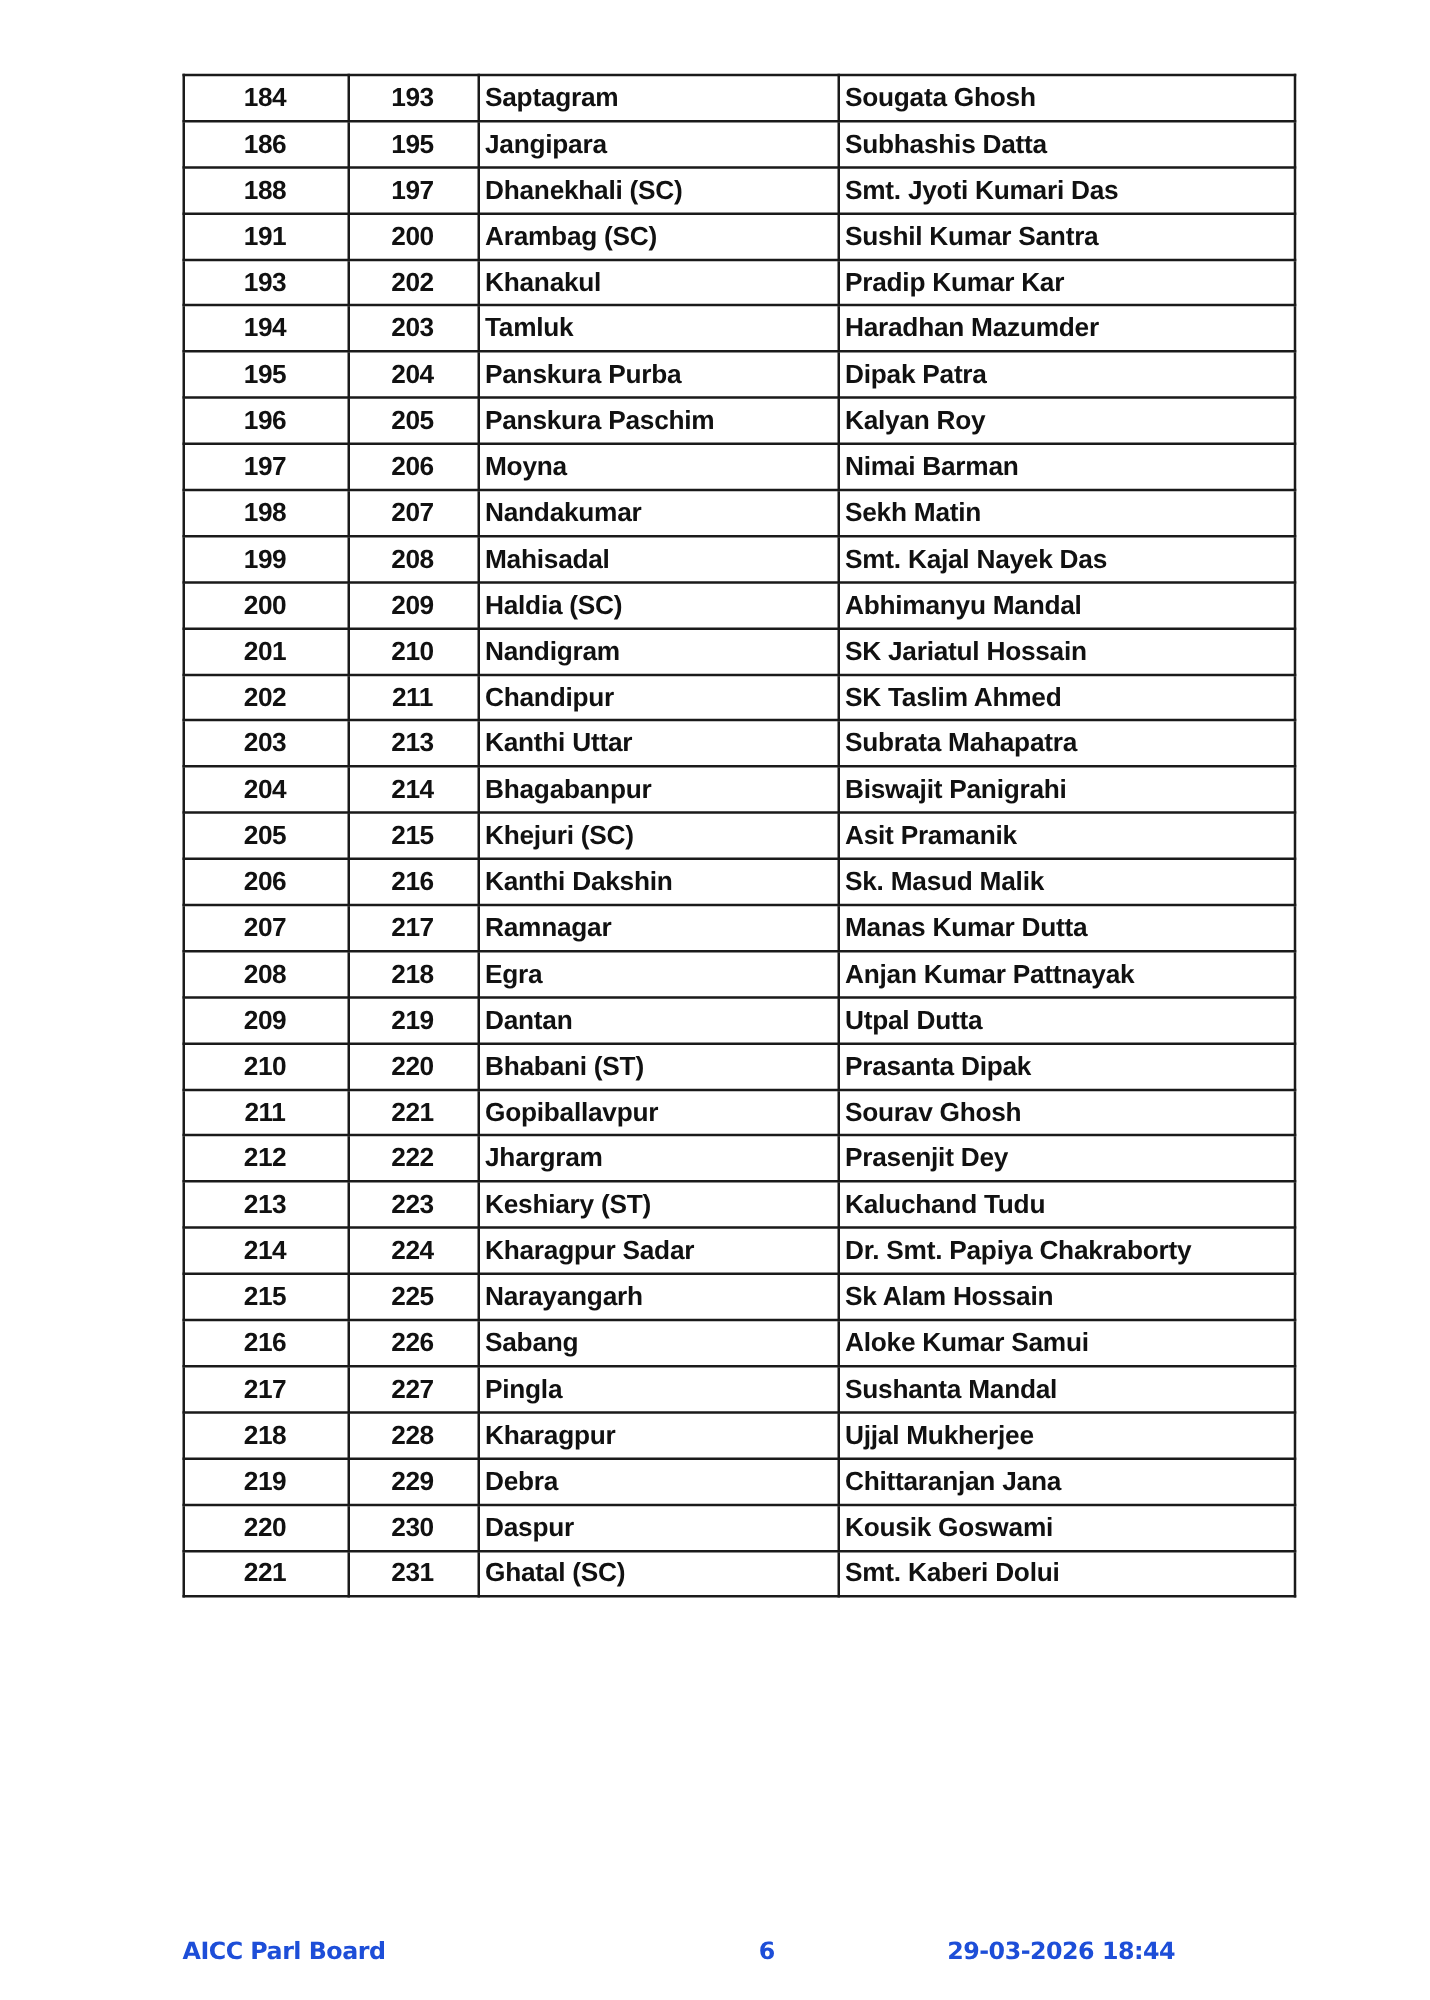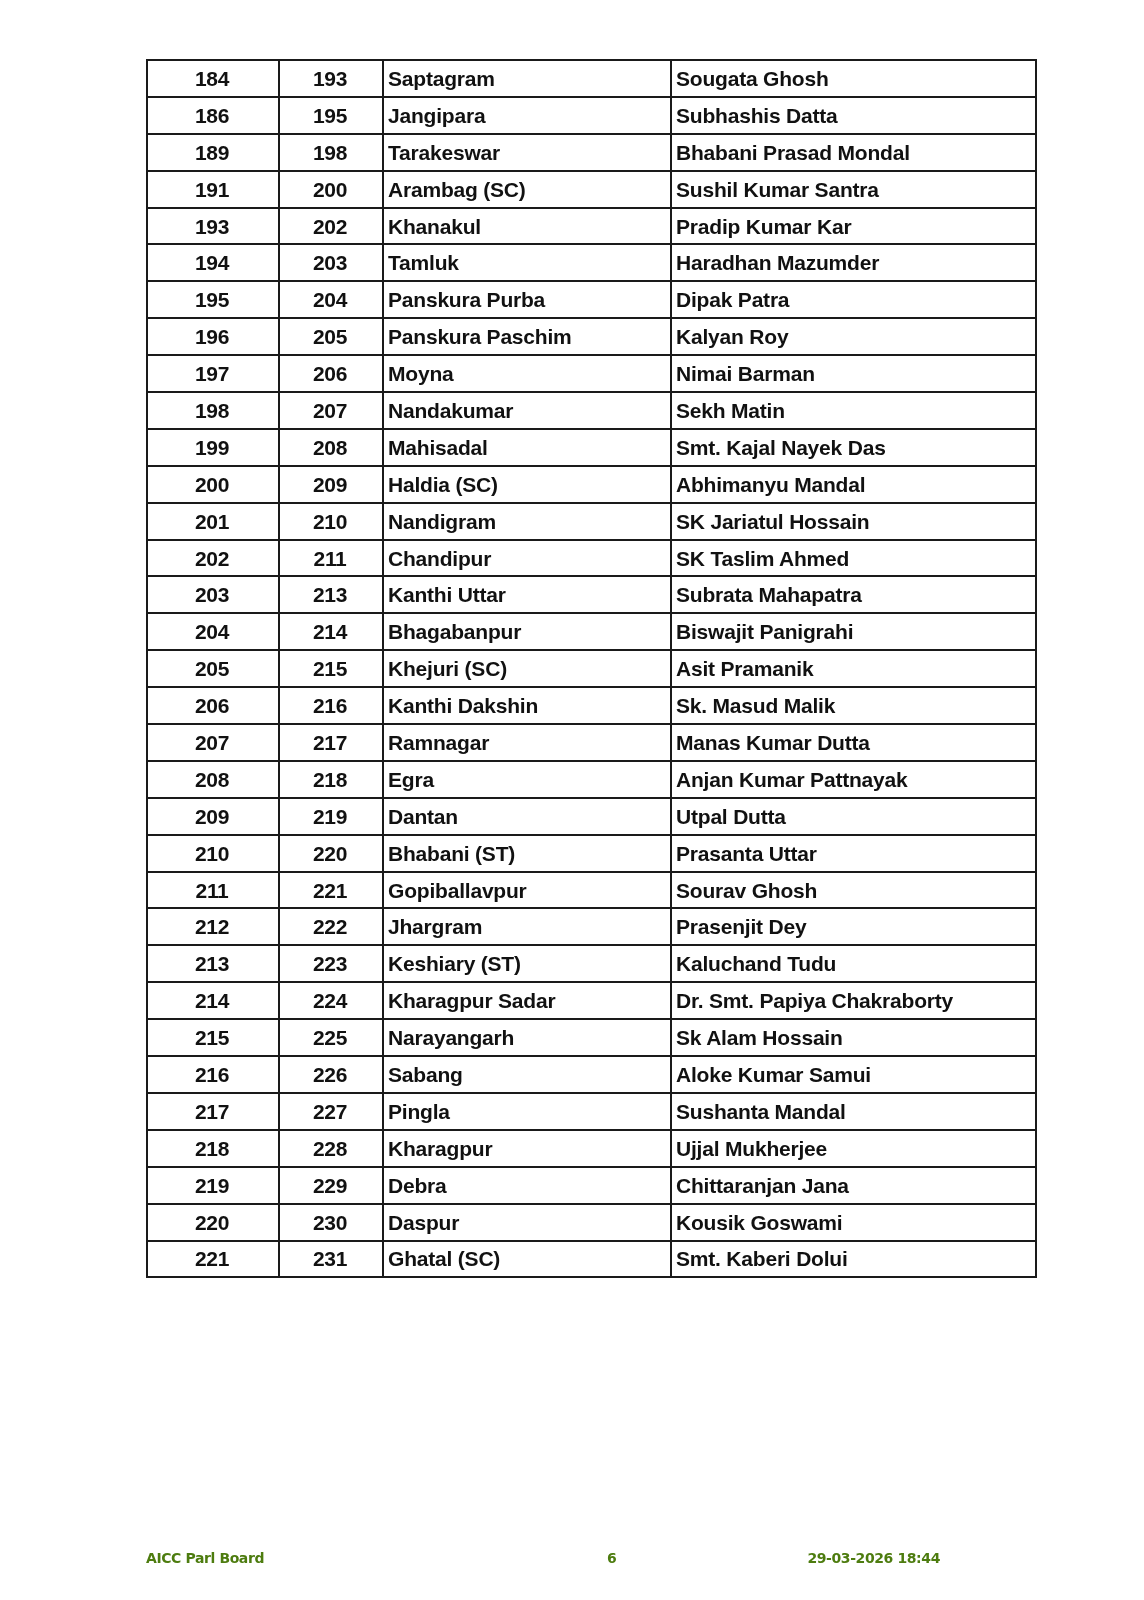--- a/index.html
+++ b/index.html
@@ -48,22 +48,22 @@
     td.num.sno { padding-right: 2px; }
     td.num.ac { padding-right: 2px; }
     td.txt {
       text-align: left;
       padding-left: 4px !important;
       letter-spacing: -0.2px;
     }
     .footer {
       position: absolute;
       top: 1534px;
-      font-size: 14px;
-      color: #4d7c0f;
+      font-size: 19px;
+      color: #1d4ed8;
       font-family: "DejaVu Sans", sans-serif;
       letter-spacing: -0.4px;
     }
     .footer.left { left: 146px; }
     .footer.center { left: 607px; }
     .footer.right { right: 56px; }
   </style>
 </head>
 <body>
 
@@ -82,24 +82,24 @@
           <td class="txt">Saptagram</td>
           <td class="txt">Sougata Ghosh</td>
         </tr>
         <tr>
           <td class="num sno">186</td>
           <td class="num ac">195</td>
           <td class="txt">Jangipara</td>
           <td class="txt">Subhashis Datta</td>
         </tr>
         <tr>
-          <td class="num sno">189</td>
-          <td class="num ac">198</td>
-          <td class="txt">Tarakeswar</td>
-          <td class="txt">Bhabani Prasad Mondal</td>
+          <td class="num sno">188</td>
+          <td class="num ac">197</td>
+          <td class="txt">Dhanekhali (SC)</td>
+          <td class="txt">Smt. Jyoti Kumari Das</td>
         </tr>
         <tr>
           <td class="num sno">191</td>
           <td class="num ac">200</td>
           <td class="txt">Arambag (SC)</td>
           <td class="txt">Sushil Kumar Santra</td>
         </tr>
         <tr>
           <td class="num sno">193</td>
           <td class="num ac">202</td>
@@ -199,21 +199,21 @@
         <tr>
           <td class="num sno">209</td>
           <td class="num ac">219</td>
           <td class="txt">Dantan</td>
           <td class="txt">Utpal Dutta</td>
         </tr>
         <tr>
           <td class="num sno">210</td>
           <td class="num ac">220</td>
           <td class="txt">Bhabani (ST)</td>
-          <td class="txt">Prasanta Uttar</td>
+          <td class="txt">Prasanta Dipak</td>
         </tr>
         <tr>
           <td class="num sno">211</td>
           <td class="num ac">221</td>
           <td class="txt">Gopiballavpur</td>
           <td class="txt">Sourav Ghosh</td>
         </tr>
         <tr>
           <td class="num sno">212</td>
           <td class="num ac">222</td>

